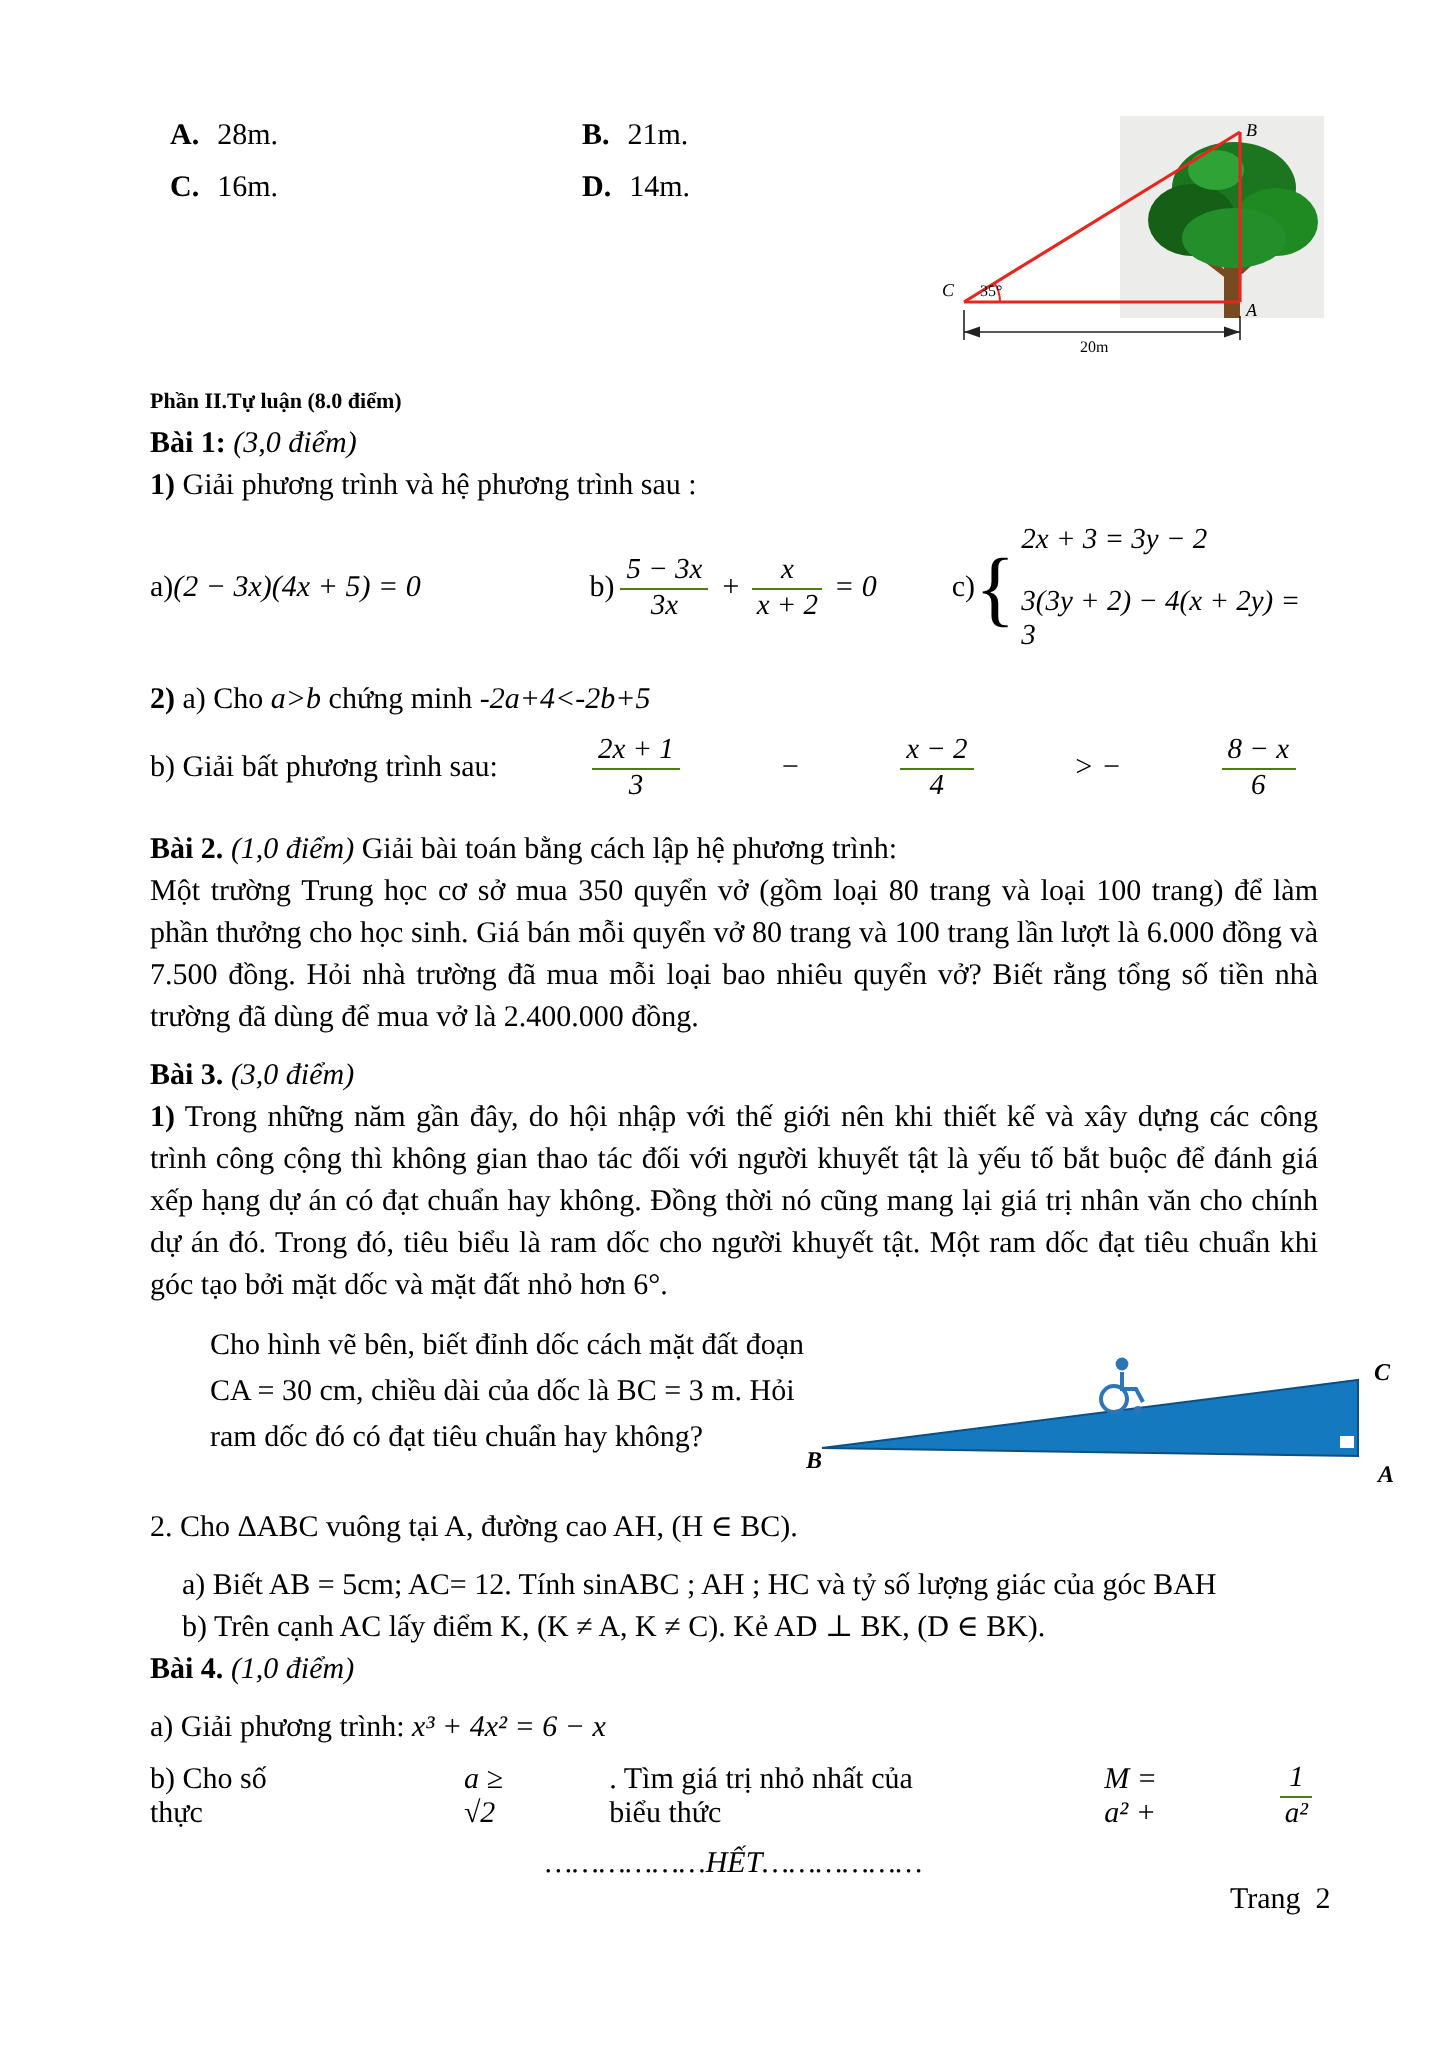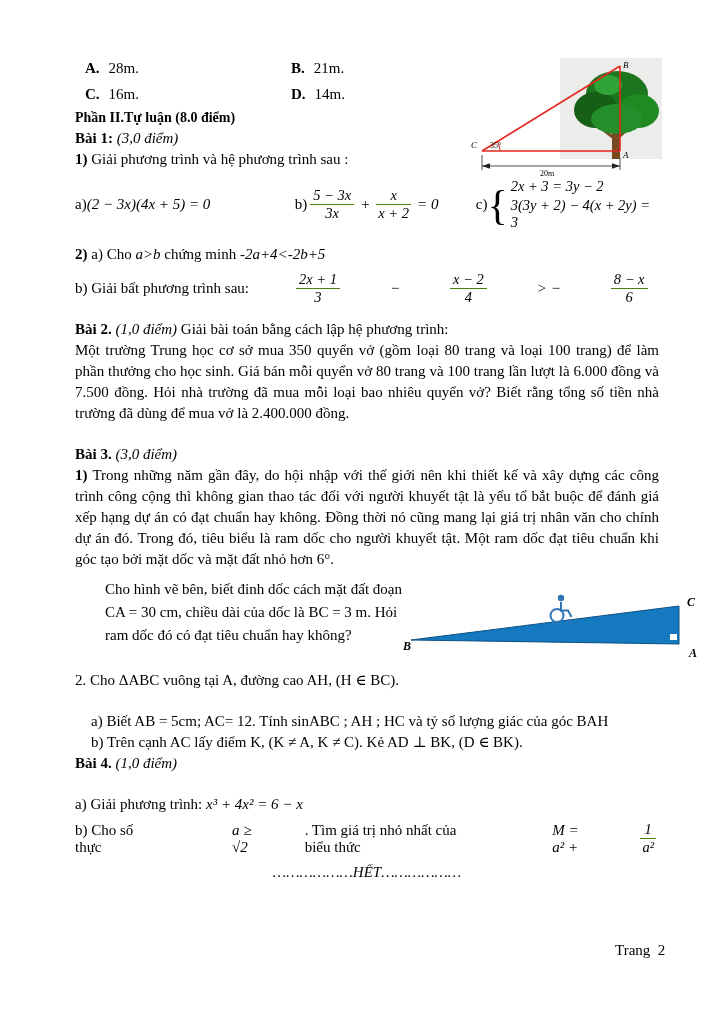--- a/index.html
+++ b/index.html
@@ -10,36 +10,36 @@
   .bold{font-weight:bold;}
   .it{font-style:italic;}
   .math{font-style:italic;}
   .just{text-align:justify;}
   
   .ans-row{display:flex;height:26px;align-items:center;padding-left:10px;}
   .ans{width:206px;}
   .ans-label{font-weight:bold;}
   .ans-text{margin-left:9px;}
   
-  .part2{font-weight:bold;font-size:14px;}
+  .part2{margin-top:84px;font-weight:bold;font-size:11px;}
   .prob-head{margin-top:0;}
   
   .eq-row{display:flex;align-items:center;margin-top:8px;min-height:48px;}
   .eq{display:flex;align-items:center;}
   .eq-a{width:222px;}
   .eq-b{width:183px;}
   .frac{display:inline-block;text-align:center;vertical-align:middle;font-size:14.5px;margin:0 3px;font-style:italic;}
   .frac .num{display:block;border-bottom:1px solid #4d7c0f;padding:0 3px;line-height:17px;}
   .frac .den{display:block;padding:0 2px;line-height:17px;}
   .op{margin:0 3px;}
   .sys{display:flex;align-items:center;}
   .brace{font-size:42px;line-height:44px;font-weight:400;margin-right:3px;}
-  .sys-lines{display:flex;flex-direction:column;gap:2px;font-size:14.5px;font-style:italic;}
+  .sys-lines{display:flex;flex-direction:column;gap:14px;font-size:14.5px;font-style:italic;}
   .ineq-row{display:flex;align-items:center;margin-top:6px;gap:44px;}
-  .mt6{margin-top:20px;} .mt8{margin-top:13px;} .mt10{margin-top:10px;}
+  .mt6{margin-top:8px;} .mt8{margin-top:13px;} .mt10{margin-top:10px;}
   .sub{margin-left:16px;} .sub2{margin-left:26px;}
   
   .tree-fig{position:absolute;left:470px;top:58px;}
   .fig-row{display:flex;width:628px;margin-top:8px;}
   .fig-text{width:306px;margin-left:30px;line-height:23px;}
   .ramp-box{flex:1;display:flex;justify-content:flex-end;align-items:flex-start;}
   .ramp-box svg{margin-top:16px;}
   .fig-lbl{font:italic bold 12px "Liberation Serif","DejaVu Serif",serif;}
   .fig-lbl-sm{font:italic 9px "Liberation Serif","DejaVu Serif",serif;}
   .fig-num{font:8px "Liberation Serif","DejaVu Serif",serif;}

